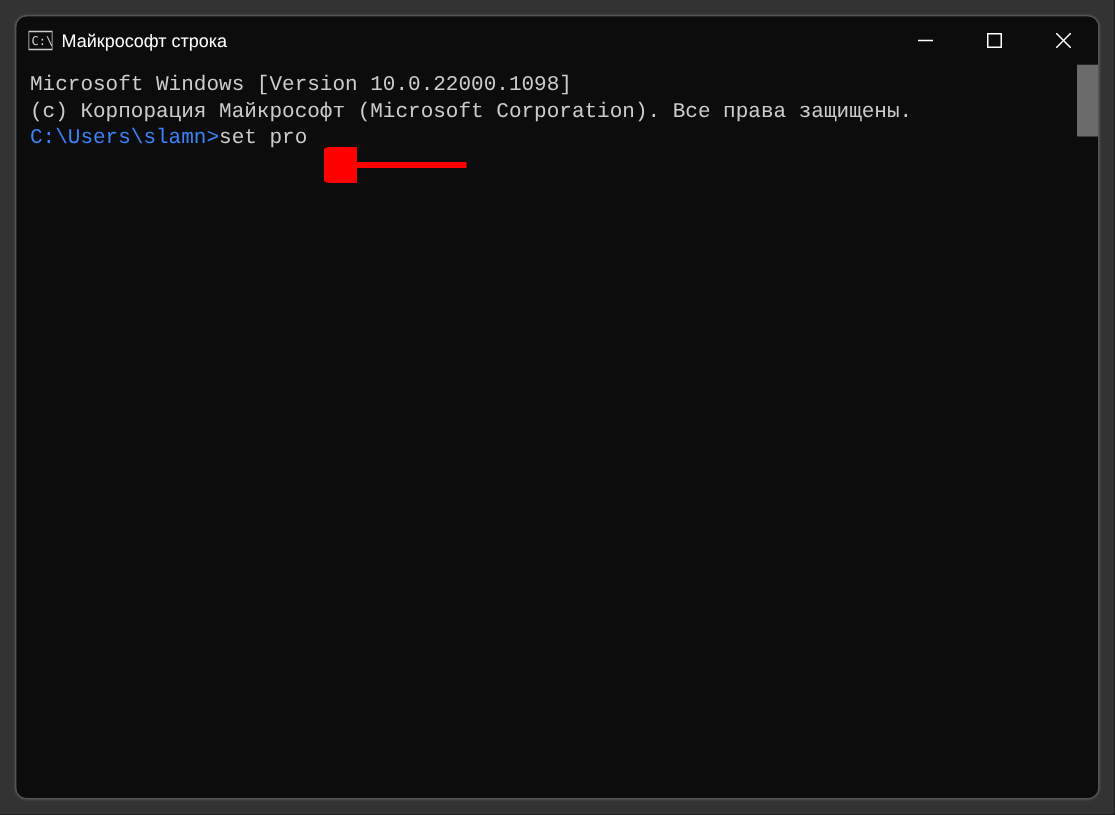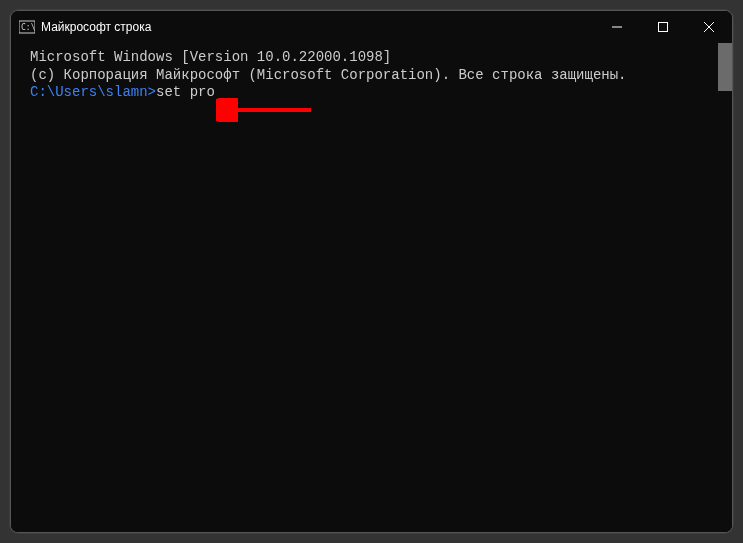--- a/index.html
+++ b/index.html
@@ -65,21 +65,21 @@
       color: #fff;
       cursor: pointer;
     }
     .titlebar-btn svg {
       width: 10px;
       height: 10px;
     }
     .terminal {
       flex: 1;
       background: #0c0c0c;
-      padding: 6px 19px;
+      padding: 6px 9px;
       font-family: Consolas, "Courier New", monospace;
       font-size: 14px;
       line-height: 1.25;
       color: #cccccc;
       position: relative;
       overflow: hidden;
     }
     .terminal-line {
       white-space: pre;
     }
@@ -136,21 +136,21 @@
       <div class="titlebar-btn close">
         <svg viewBox="0 0 10 10">
           <line x1="0" y1="0" x2="10" y2="10" stroke="#fff" stroke-width="1"></line>
           <line x1="10" y1="0" x2="0" y2="10" stroke="#fff" stroke-width="1"></line>
         </svg>
       </div>
     </div>
   </div>
   <div class="terminal">
     <div class="terminal-line">Microsoft Windows [Version 10.0.22000.1098]</div>
-    <div class="terminal-line">(c) Корпорация Майкрософт (Microsoft Corporation). Все строка защищены.</div>
+    <div class="terminal-line">(c) Корпорация Майкрософт (Microsoft Corporation). Все права защищены.</div>
     <div class="terminal-line"></div>
     <div class="prompt-line">
       <span class="prompt">C:\Users\slamn&gt;</span><span class="command">set pro</span>
     </div>
     <div class="scrollbar"></div>
     <svg class="annotation-arrow" width="100" height="24" viewBox="0 0 100 24">
       <defs>
         <marker id="arrowhead" markerWidth="12" markerHeight="10" refX="1" refY="5" orient="auto">
           <polygon points="0 0, 12 5, 0 10" fill="#ff0000"></polygon>
         </marker>

